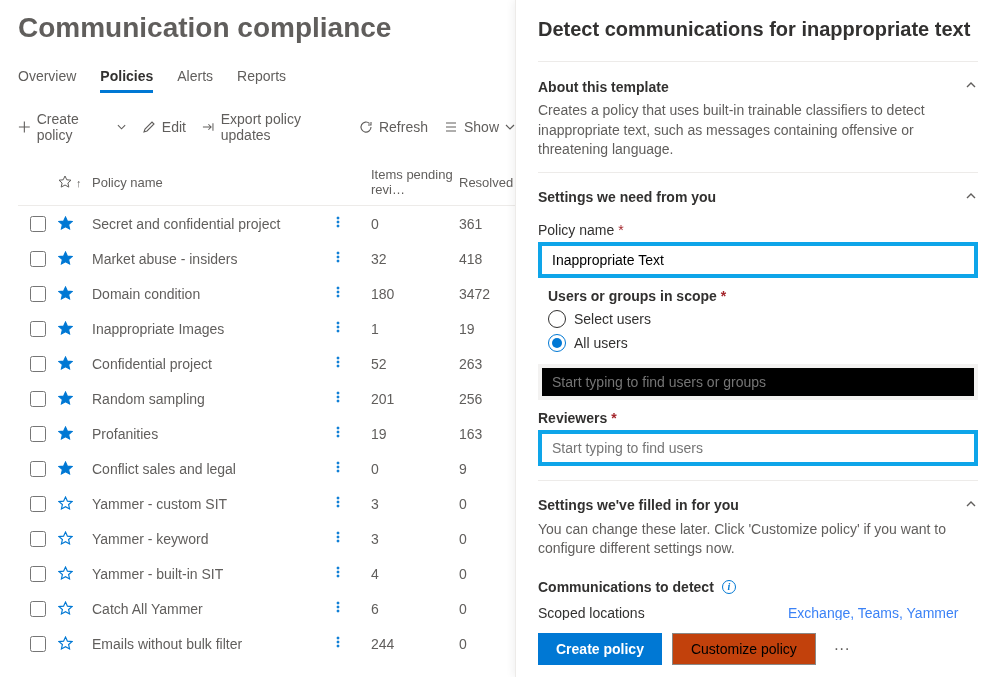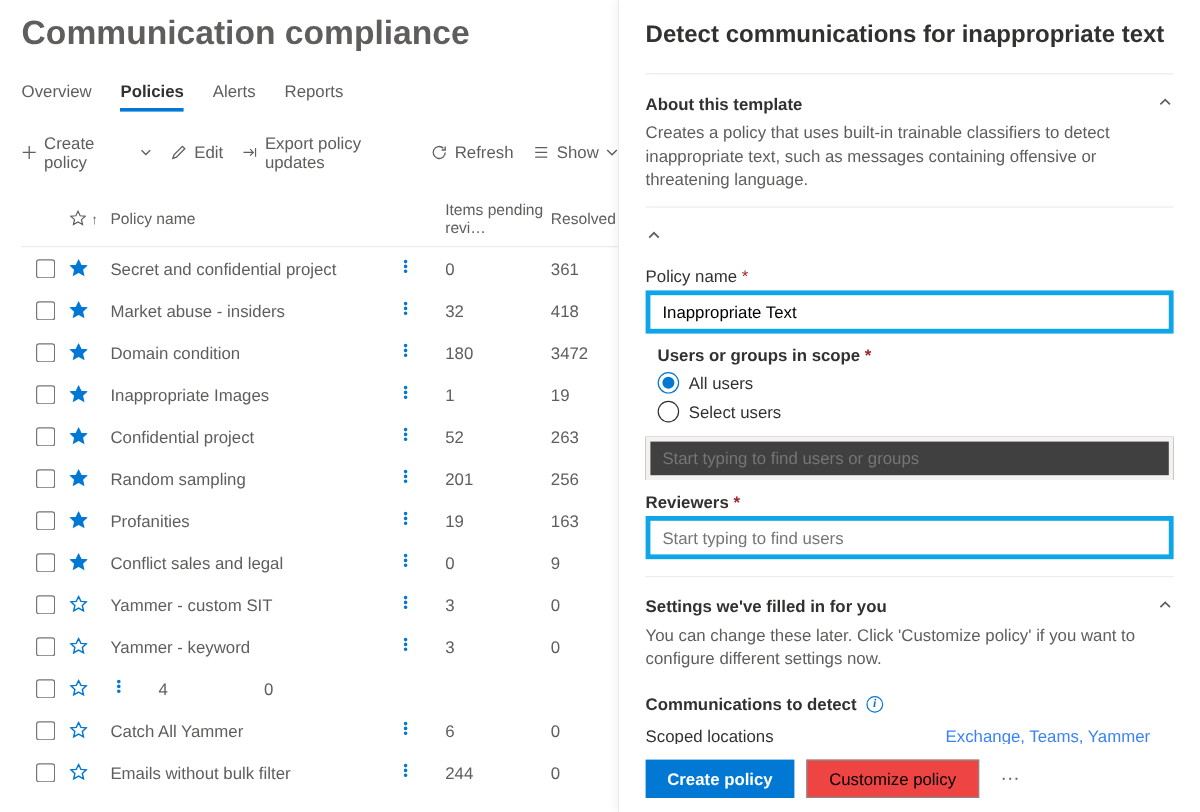--- a/index.html
+++ b/index.html
@@ -37,35 +37,35 @@
 
 .panel { position: absolute; right: 0; top: 0; bottom: 0; width: 485px; background: #fff; border-left: 1px solid #edebe9; box-shadow: -2px 0 8px rgba(0,0,0,0.06); padding: 18px 22px 60px; overflow-y: auto; }
 .panel-title { font-size: 20px; font-weight: 600; margin-bottom: 20px; }
 .section-head { display:flex; justify-content:space-between; align-items:center; font-weight:600; font-size:14px; padding: 16px 0 6px; border-top:1px solid #edebe9; cursor:pointer; }
 .section-head:first-of-type { border-top:none; }
 .section-desc { color:#605e5c; font-size:14px; line-height:1.4; margin-bottom:12px; }
 
 .field-label { font-size:14px; margin:10px 0 4px; }
 .req { color:#a4262c; }
 .text-input { width:100%; border:4px solid #0ea5e9; padding:6px 10px; font-size:14px; }
-.text-input.disabled { background:#404040; border-color:#f3f2f1; color:#a19f9d; }
+.text-input.disabled { background:#000000; border-color:#f3f2f1; color:#a19f9d; }
 
 .radio-row { display:flex; align-items:center; gap:8px; margin:6px 0; cursor:pointer; }
 .radio { width:18px; height:18px; border-radius:50%; border:1px solid #323130; display:inline-flex; align-items:center; justify-content:center; }
 .radio.sel { border-color:#0078d4; }
 .radio.sel::after { content:""; width:10px; height:10px; border-radius:50%; background:#0078d4; }
 
 .kv-row { display:flex; margin:6px 0; font-size:14px;gap:40px; }
 .kv-row .k { width:210px; color:#323130; }
 .kv-row .v { color:#3b82f6; }
 .inline-head { font-weight:600; display:inline-flex; align-items:center; gap:8px; margin:8px 0 4px; }
 
 .footer { position:absolute; bottom:0; left:0; right:0; background:#fff; padding:12px 22px; display:flex; gap:10px; align-items:center; border-top:1px solid #fff; }
 .btn-primary { background:#0078d4; color:#fff; border:none; padding:8px 18px; font-size:14px; font-weight:600; cursor:pointer; }
-.btn-secondary { background:#ef4444; border:1px solid #8a8886; padding:7px 18px; font-size:14px; cursor:pointer; }
+.btn-secondary { background:#c2410c; border:1px solid #8a8886; padding:7px 18px; font-size:14px; cursor:pointer; }
 .ellipsis { font-size:16px; color:#605e5c; cursor:pointer; padding:0 8px; }
 
 .chev svg { stroke:#605e5c; fill:none; }
 .info-circle { width:14px; height:14px; border:1px solid #0078d4; border-radius:50%; color:#0078d4; display:inline-flex; align-items:center; justify-content:center; font-size:10px; font-style:italic; font-family:serif; }
 
 .thead .sort-up::after { content:"↑"; font-size:11px; margin-left:2px; color:#605e5c; }
 </style>
 </head>
 <body>
 
@@ -315,20 +315,21 @@
       </div>
       <div class="row">
         <div class="col-ck">
           <input type="checkbox" style="">
         </div>
         <div class="col-star">
           <svg width="15" height="15" viewBox="0 0 14 14" class="empty" stroke-width="1.1">
             <path d="M7 1l1.8 3.8 4.2.4-3.1 2.8.9 4.1L7 10l-3.8 2.1.9-4.1L1 5.2l4.2-.4L7 1z"></path>
           </svg>
         </div>
+        <div class="col-name">Yammer - built-in SIT</div>
         <div class="col-dots"><svg width="14" height="14" viewBox="0 0 14 14" fill="#0078d4">
             <circle cx="7" cy="3" r="1"></circle>
             <circle cx="7" cy="7" r="1"></circle>
             <circle cx="7" cy="11" r="1"></circle>
           </svg></div>
         <div class="col-pend">4</div>
         <div class="col-res">0</div>
       </div>
       <div class="row">
         <div class="col-ck">
@@ -374,37 +375,38 @@
 
   <div class="section-head">
     <span>About this template</span>
     <span class="chev"><svg width="14" height="14" viewBox="0 0 14 14">
           <path d="M3 9l4-4 4 4" stroke-width="1.4"></path>
         </svg></span>
   </div>
   <div class="section-desc">Creates a policy that uses built-in trainable classifiers to detect inappropriate text, such as messages containing offensive or threatening language.</div>
 
   <div class="section-head">
+    <span>Settings we need from you</span>
     <span class="chev"><svg width="14" height="14" viewBox="0 0 14 14">
           <path d="M3 9l4-4 4 4" stroke-width="1.4"></path>
         </svg></span>
   </div>
 
   <div class="field-label"><span>Policy name</span> <span class="req">*</span></div>
   <input class="text-input" value="Inappropriate Text" style="">
 
   <div style="padding-left:10px; margin-top:10px;">
     <div class="field-label" style="font-weight:600;"><span>Users or groups in scope</span> <span class="req">*</span></div>
     <div class="radio-row">
+      <span class="radio"></span>
+      <span>Select users</span>
+    </div>
+    <div class="radio-row">
       <span class="radio sel"></span>
       <span>All users</span>
-    </div>
-    <div class="radio-row">
-      <span class="radio"></span>
-      <span>Select users</span>
     </div>
   </div>
   <input class="text-input disabled" disabled="" style="margin-top: 6px;" placeholder="Start typing to find users or groups">
 
   <div class="field-label" style="font-weight:600;"><span>Reviewers</span> <span class="req">*</span></div>
   <input class="text-input" placeholder="Start typing to find users" style="">
 
   <div style="height:14px"></div>
 
   <div class="section-head">

